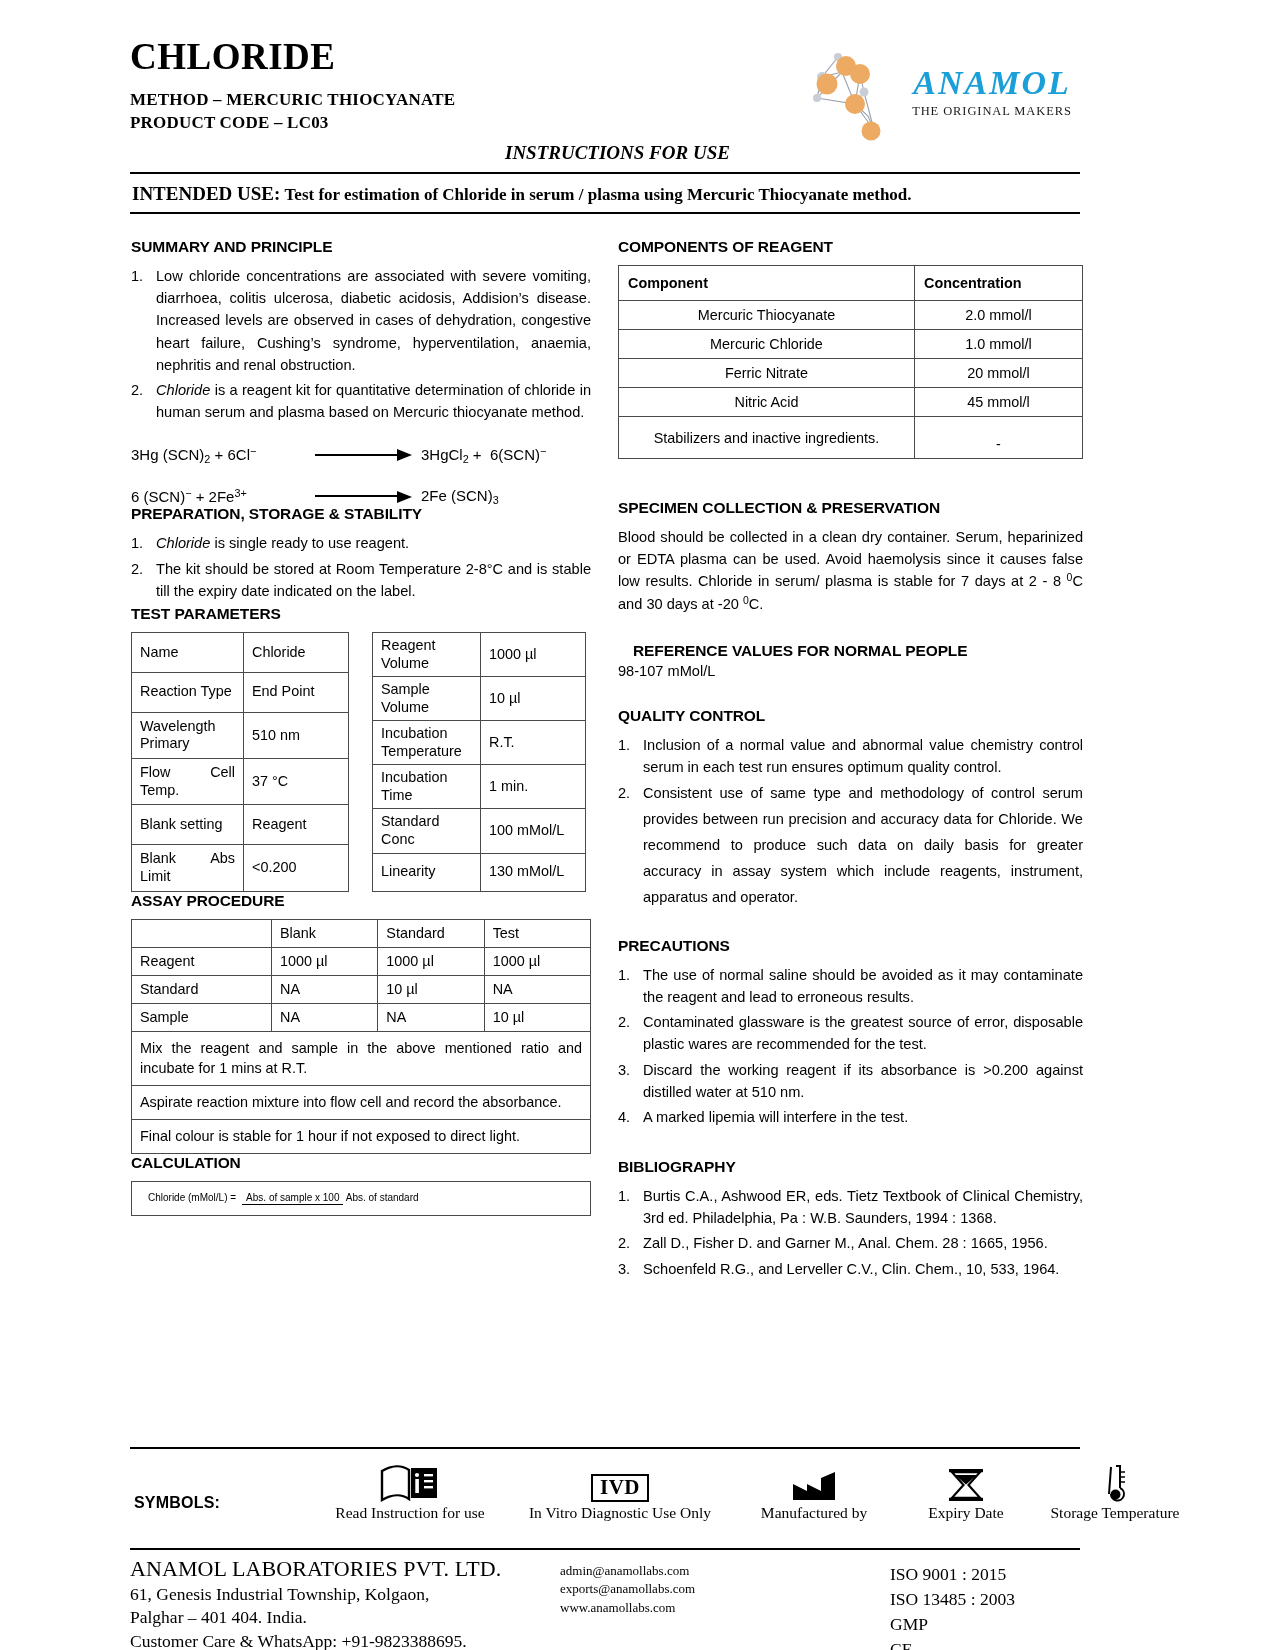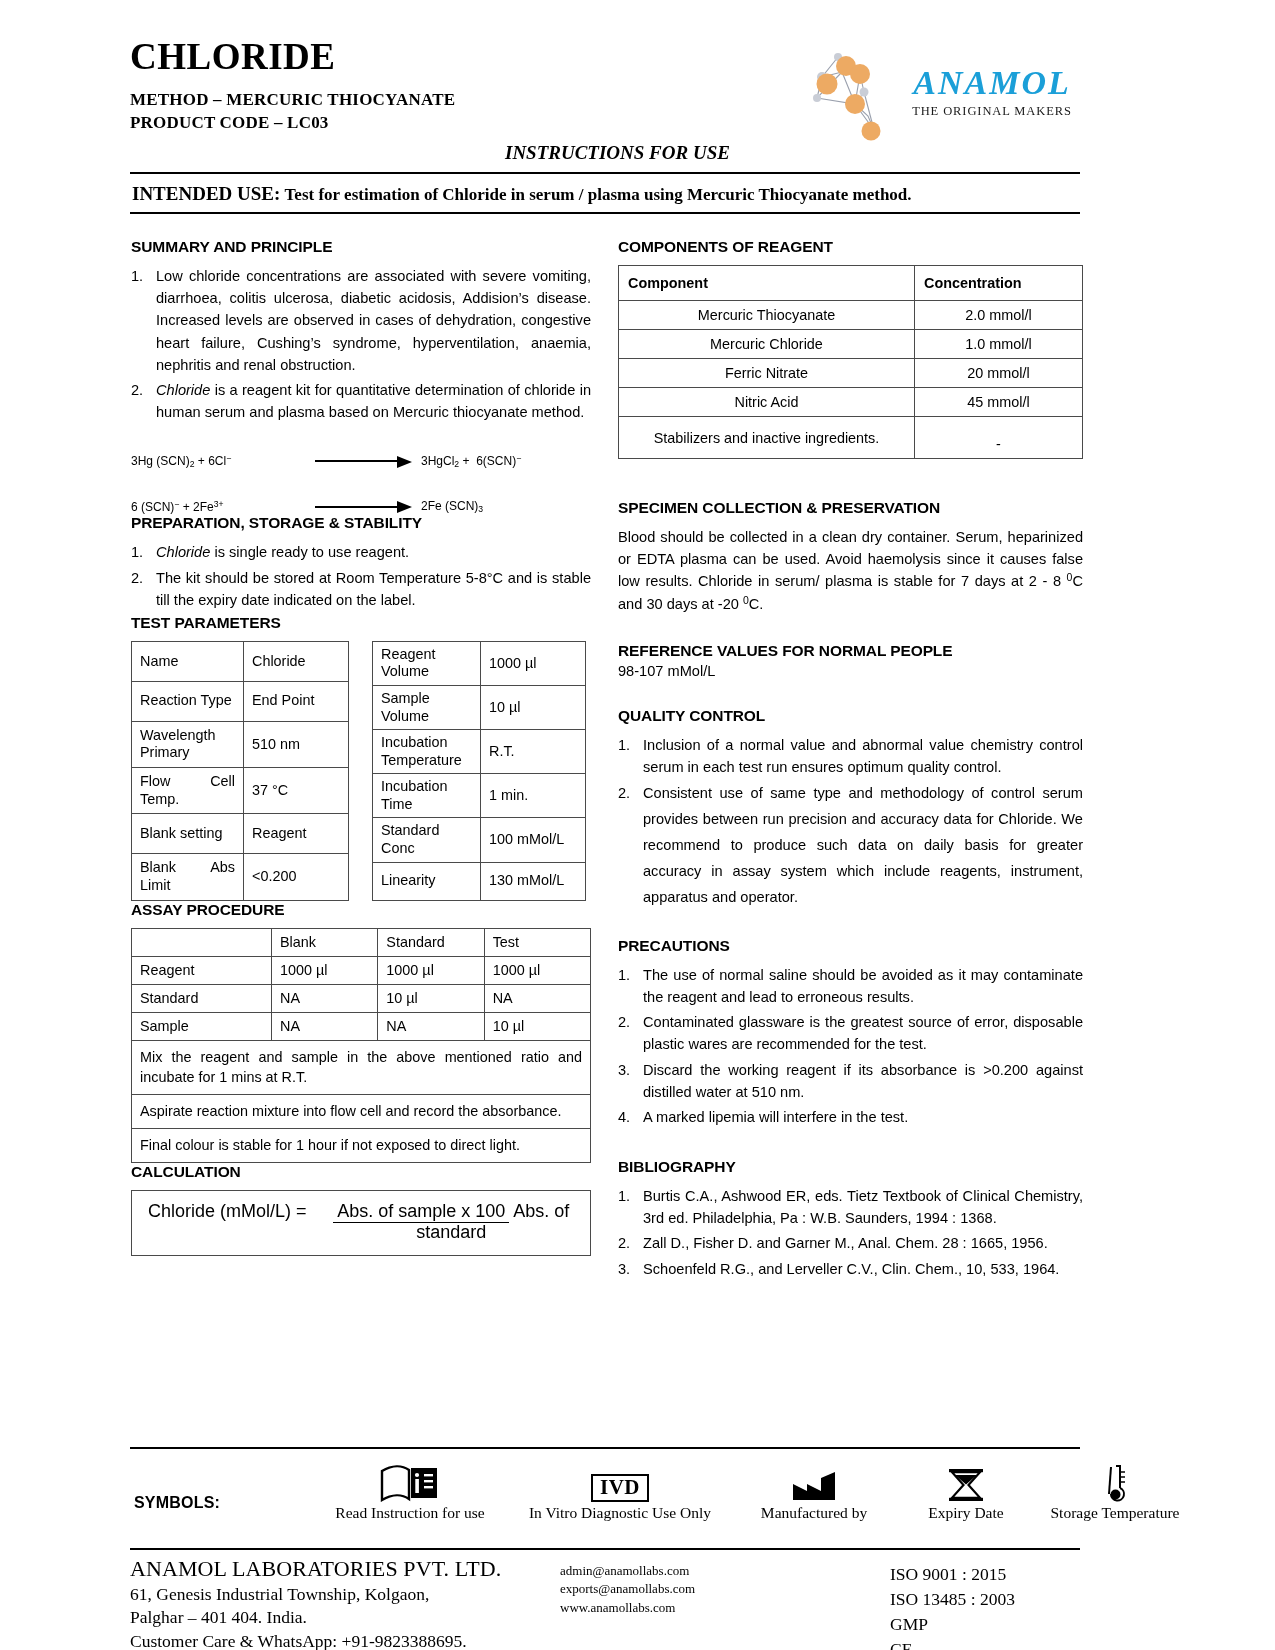--- a/index.html
+++ b/index.html
@@ -74,21 +74,21 @@
   ol.num > li {
     position: relative; padding-left: 25px;
     font-size: 14.6px; line-height: 1.52;
     text-align: justify; margin-bottom: 3px;
   }
   ol.num > li .mk { position: absolute; left: 0; top: 0; }
   ol.num > li i { font-style: italic; }
 
   .eq {
     display: flex; align-items: center;
-    font-size: 12px; margin-top: 30px;
+    font-size: 15px; margin-top: 22px;
   }
   .eq .lhs { width: 178px; }
   .eq .arrow { width: 112px; position: relative; height: 14px; }
   .eq .arrow::before {
     content:""; position:absolute; left:6px; top:6px; width: 86px; height: 2px; background:#000;
   }
   .eq .arrow::after {
     content:""; position:absolute; left:88px; top:1.5px;
     border-left: 15px solid #000;
     border-top: 6px solid transparent; border-bottom: 6px solid transparent;
@@ -115,21 +115,21 @@
   table.tp.b td.k { width: 108px; }
   td.k.justify { text-align: justify; text-align-last: justify; }
 
   table.assay { width: 100%; margin-top: 2px; table-layout: fixed; }
   table.assay td { height: 28px; padding: 5px 8px; }
   table.assay td.c1 { width: 140px; }
   table.assay td.note { text-align: justify; line-height: 1.45; height: auto; padding: 6px 8px; }
 
   .calcbox {
     border: 1px solid #4a4a4a; margin-top: 2px; padding: 10px 0 12px 0;
-    font-size: 18px;
+    font-size: 10px;
   }
   .calcrow { display: flex; align-items: flex-start; padding-left: 16px; }
   .calcrow .lbl2 { white-space: nowrap; }
   .frac { display: inline-block; text-align: center; margin-left: 6px; }
   .frac .n { border-bottom: 1.4px solid #000; padding: 0 4px 1px 4px; }
   .frac .d { padding-top: 2px; }
 
   
   .foot-rule-top { position: absolute; left: 130px; top: 1447px; width: 950px; border-top: 2.5px solid #000; }
   .foot-rule-mid { position: absolute; left: 130px; top: 1548px; width: 950px; border-top: 2.5px solid #000; }
@@ -234,21 +234,21 @@
     </div>
 
     <h2 class="sec gap-top-lg">PREPARATION, STORAGE &amp; STABILITY</h2>
     <ol class="num">
       <li>
         <span class="mk">1.</span>
         <i>Chloride</i><span> is single ready to use reagent.</span>
       </li>
       <li>
         <span class="mk">2.</span>
-        <span>The kit should be stored at Room Temperature 5-8°C and is stable till the expiry date indicated on the label.</span>
+        <span>The kit should be stored at Room Temperature 2-8°C and is stable till the expiry date indicated on the label.</span>
       </li>
     </ol>
 
     <h2 class="sec gap-top-lg">TEST PARAMETERS</h2>
     <div class="tp-wrap">
       <table class="tp a">
         <tbody>
           <tr>
               <td class="k">Name</td>
               <td>Chloride</td>
@@ -386,21 +386,21 @@
             <td class="val">-</td>
           </tr>
       </tbody>
     </table>
 
     <h2 class="sec" style="margin-top:40px;">SPECIMEN COLLECTION &amp; PRESERVATION</h2>
     <div style="font-size:14.6px;line-height:1.52;text-align:justify;">
       <span>Blood should be collected in a clean dry container. Serum, heparinized or EDTA plasma can be used. Avoid haemolysis since it causes false low results. Chloride in serum/ plasma is stable for 7 days at 2 - 8 </span><sup>0</sup><span>C and 30 days at -20 </span><sup>0</sup><span>C.</span>
     </div>
 
-    <h2 class="sec" style="margin-top:27px;margin-bottom:3px;">REFERENCE VALUES FOR NORMAL PEOPLE</h2>
+    <h2 class="sec" style="margin-top:27px;margin-bottom:3px;margin-left:15px;">REFERENCE VALUES FOR NORMAL PEOPLE</h2>
     <div style="font-size:14.6px;">98-107 mMol/L</div>
 
     <h2 class="sec" style="margin-top:28px;">QUALITY CONTROL</h2>
     <ol class="num">
       <li>
         <span class="mk">1.</span>
         <span>Inclusion of a normal value and abnormal value chemistry control serum in each test run ensures optimum quality control.</span>
       </li>
       <li style="line-height:1.78;">
         <span class="mk">2.</span>

